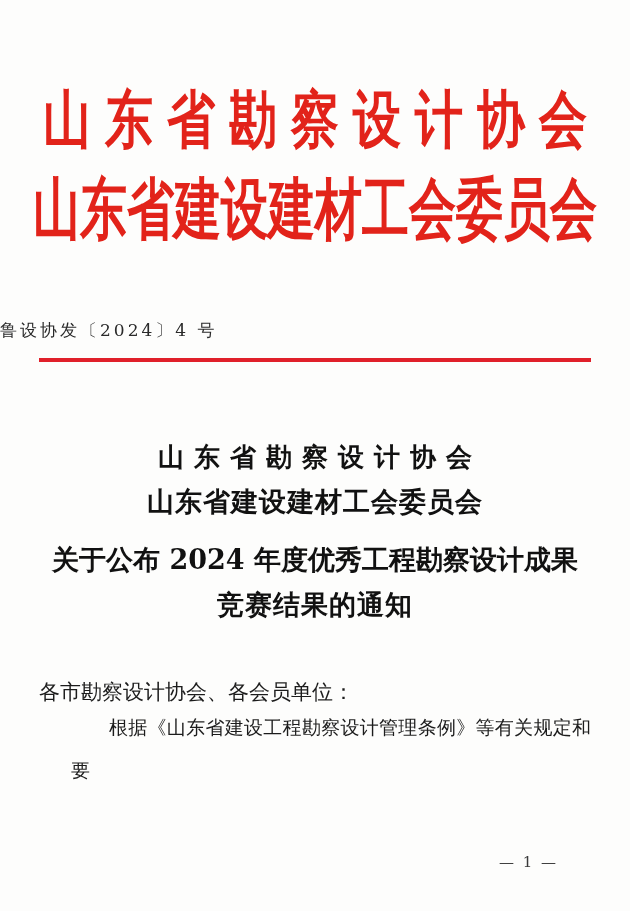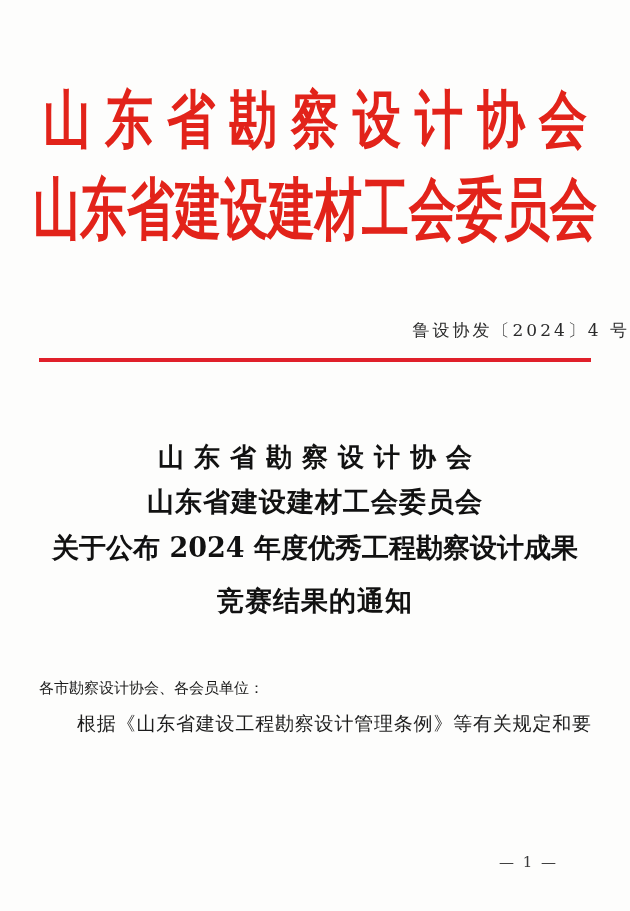--- a/index.html
+++ b/index.html
@@ -31,21 +31,21 @@
     font-size: 47px;
     line-height: 47px;
     letter-spacing: 0px;
     transform: scaleY(1.42);
     transform-origin: top center;
     white-space: nowrap;
   }
   
   .doc-number {
     margin-top: 96px;
-    text-align: right;
+    text-align: left;
     font-size: 17px;
     line-height: 24px;
     letter-spacing: 3px;
     color: #2a2a2a;
     font-weight: normal;
   }
   
   .red-rule {
     margin: 16px 39px 0 39px;
     height: 4px;
@@ -55,36 +55,37 @@
   .notice-title { text-align: center; font-weight: bold; color: #111; }
   .nt { white-space: nowrap; }
   .nt1 {
     margin-top: 80px;
     font-size: 26px;
     line-height: 30px;
     letter-spacing: 10px;
     padding-left: 10px;
   }
   .nt2 { margin-top: 15px; font-size: 27px; line-height: 30px; letter-spacing: 1px; }
-  .nt3 { margin-top: 16px; font-size: 27px; line-height: 30px; }
-  .nt4 { margin-top: 23px; font-size: 27px; line-height: 30px; letter-spacing: 1px; }
+  .nt3 { margin-top: 28px; font-size: 27px; line-height: 30px; }
+  .nt4 { margin-top: 15px; font-size: 27px; line-height: 30px; letter-spacing: 1px; }
   
   .salutation {
     margin: 58px 39px 0 39px;
-    font-size: 15px;
+    font-size: 21px;
     line-height: 28px;
     text-align: left;
   }
   .paragraph { margin: 0 39px; }
   .body-line {
     font-size: 19px;
     line-height: 43px;
     text-align: justify;
     text-align-last: justify;
     color: #1c1c1c;
+    margin-left: 32px;
   }
   .body-line.indent { text-indent: 2em; }
   
   .page-number {
     position: absolute;
     top: 853px;
     right: 72px;
     font-size: 15px;
     letter-spacing: 2px;
     color: #3a3a3a;

